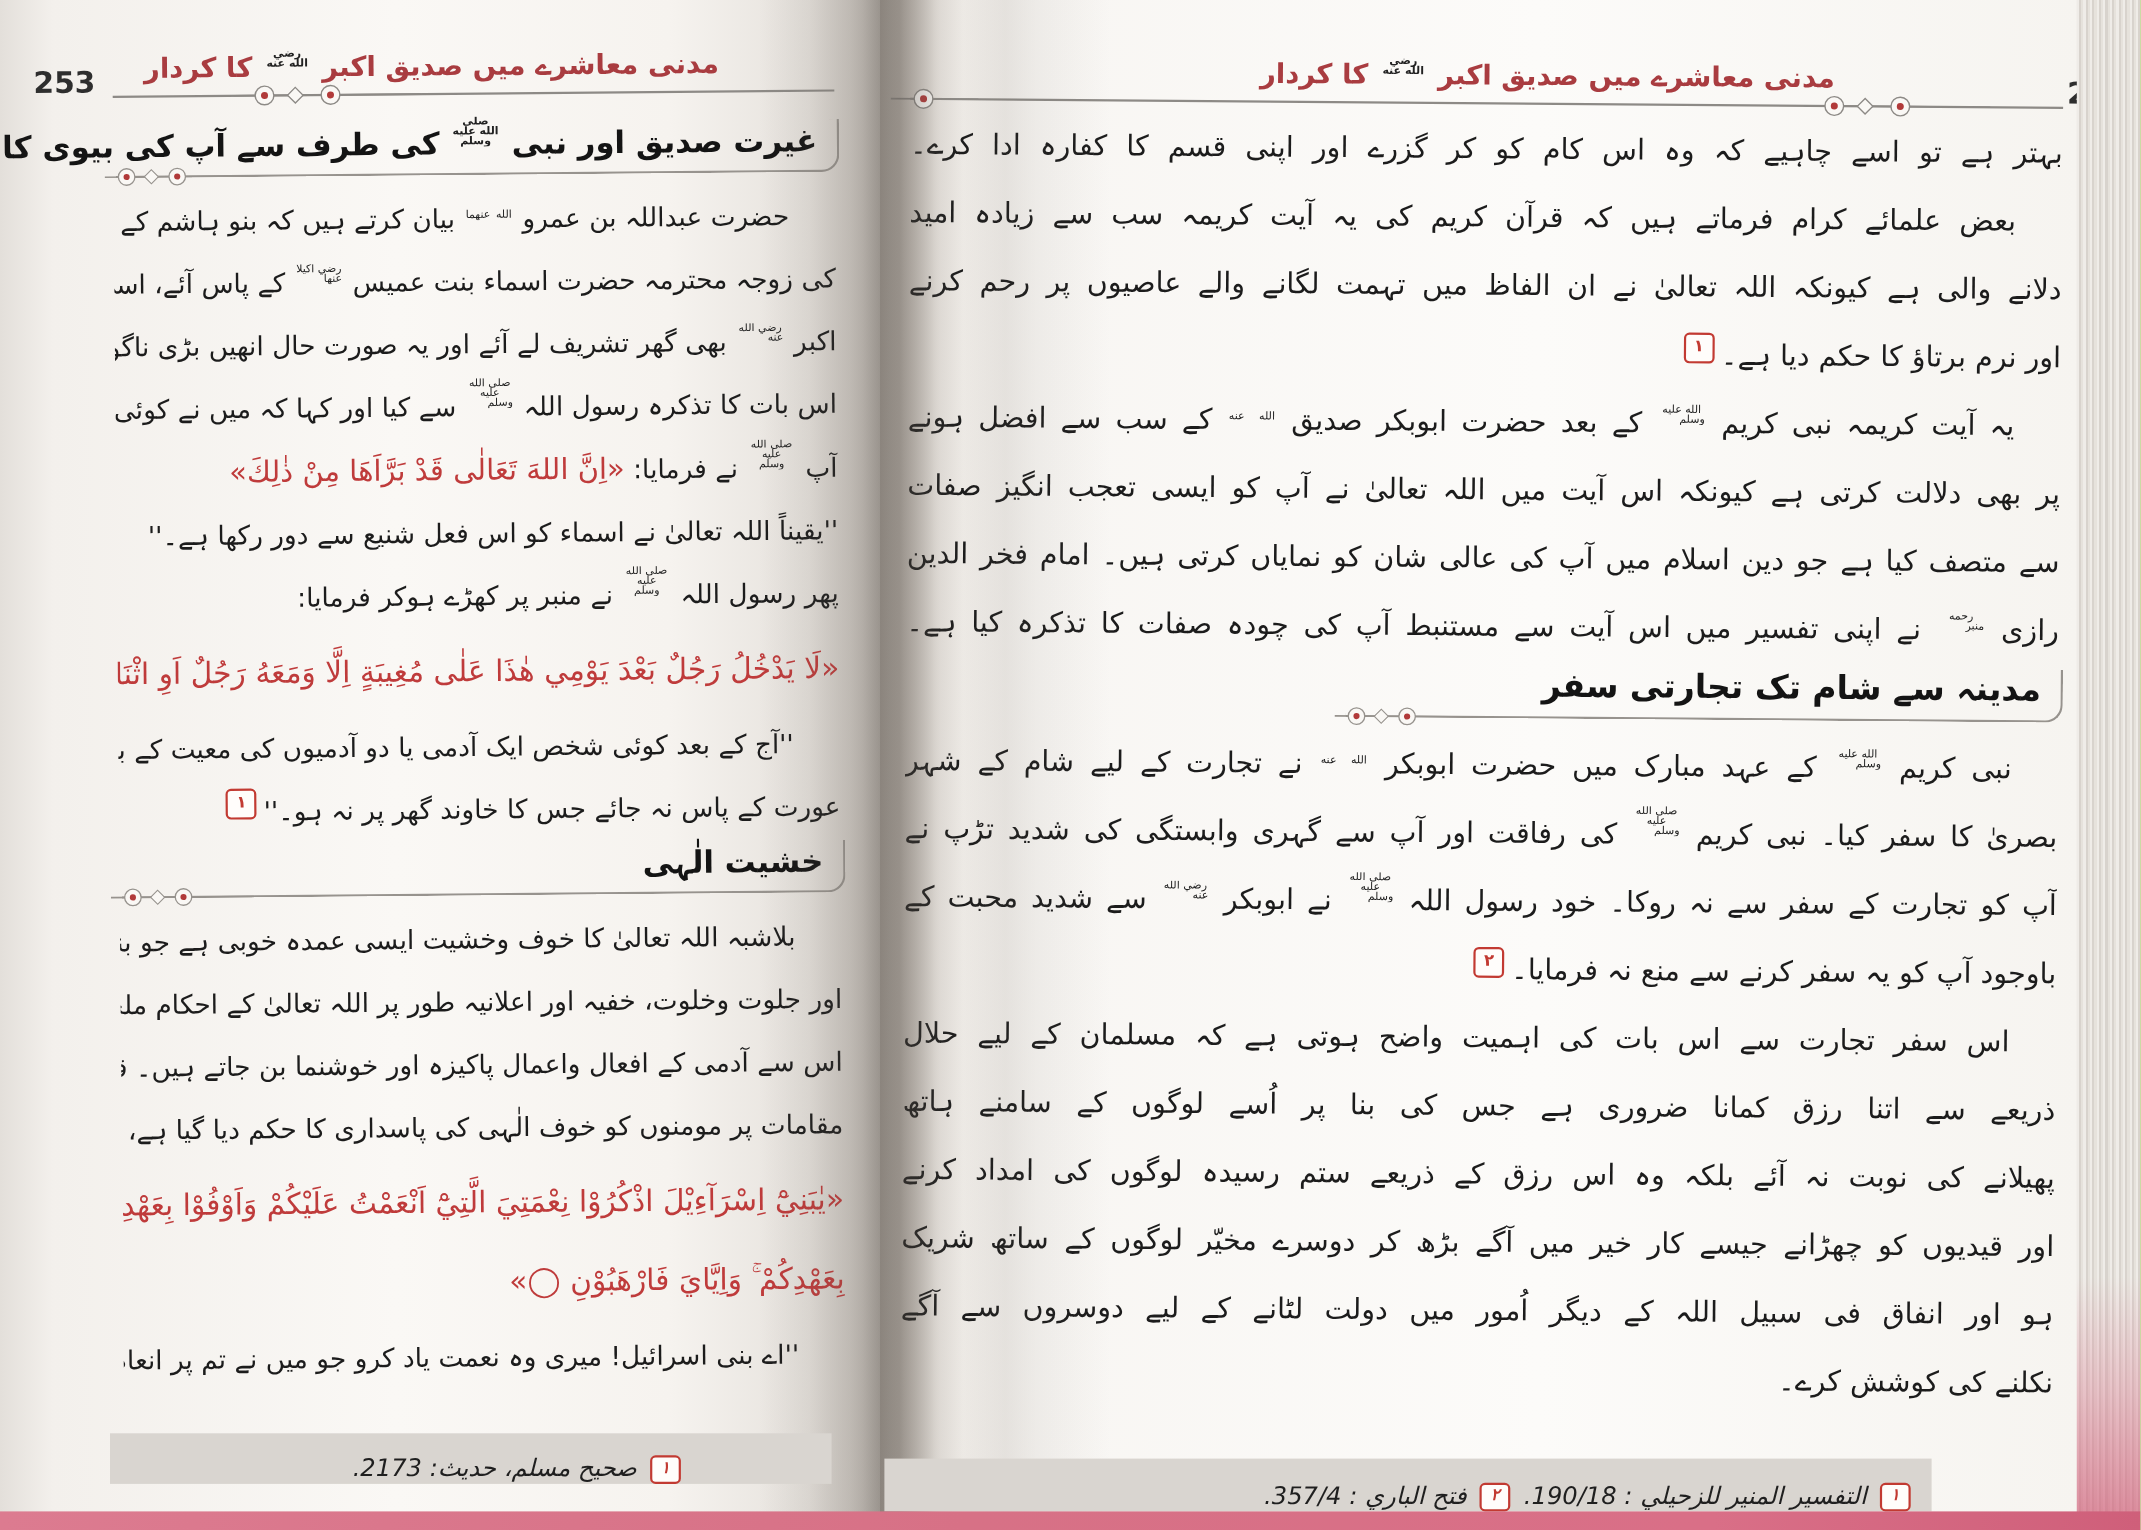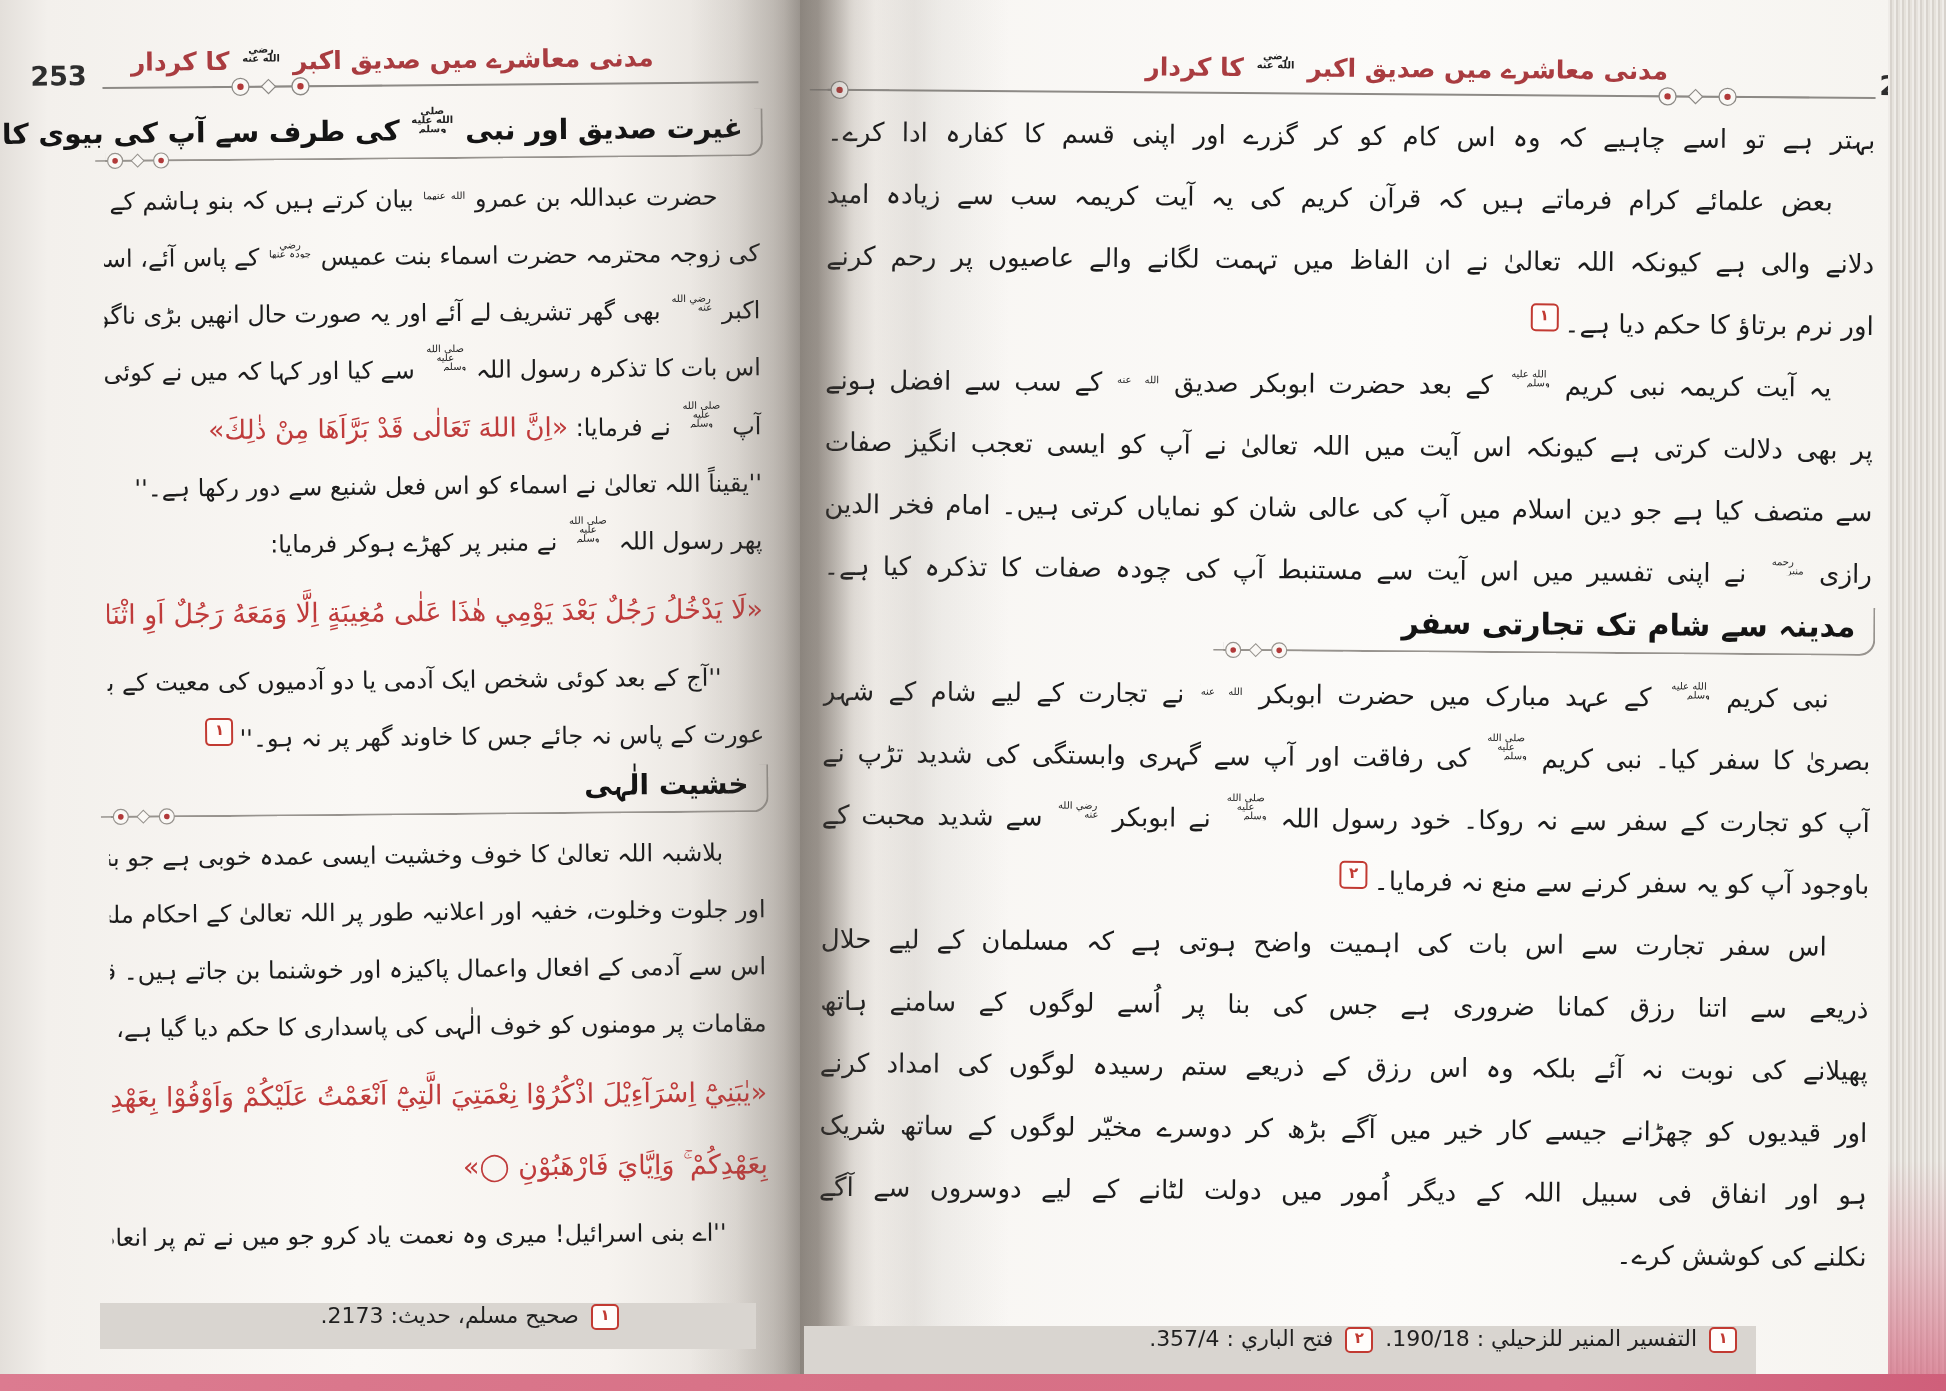--- a/index.html
+++ b/index.html
@@ -60,22 +60,22 @@
       border-bottom-right-radius:16px;}
   .hd .bracket svg{position:absolute;left:-10px;bottom:-11px;}
   
   .hon{display:inline-block;width:42px;font-size:10px;line-height:9px;vertical-align:7px;
        text-align:center;white-space:normal;color:#222;margin:0 2px;overflow:hidden;}
   
   .fnm{display:inline-block;min-width:18px;height:24px;line-height:21px;padding:0 3px;
        border:2px solid #c23a32;border-radius:5px;background:#fffdfb;color:#c23a32;
        font-size:15px;font-weight:bold;text-align:center;vertical-align:12px;margin:0 6px;}
   
-  .fnstrip{position:absolute;background:#d9d5d0;display:flex;align-items:flex-start;
-       direction:rtl;font-size:22px;color:#1f1f1f;box-sizing:border-box;z-index:3;}
+  .fnstrip{position:absolute;background:#d9d5d0;display:flex;align-items:flex-end;
+       direction:rtl;font-size:22px;color:#1f1f1f;box-sizing:border-box;z-index:3;font-style:italic;}
   .fnstrip .fnm{vertical-align:3px;height:22px;line-height:19px;margin:0 5px;}
   .fn-l{left:100px;top:1303px;width:656px;height:46px;padding-left:20px;padding-right:132px;}
   .fn-r{left:4px;top:1326px;width:952px;height:48px;padding-right:14px;}
   .orn{display:block;}
 </style>
 </head>
 <body>
 
 <div class="book">
 
@@ -100,21 +100,21 @@
               <svg width="130" height="20" viewBox="0 0 130 20">
   <line x1="0" y1="10" x2="130" y2="10" stroke="#97938e" stroke-width="1.4"></line>
   <circle cx="20" cy="10" r="7.5" fill="#faf8f5" stroke="#97938e" stroke-width="1.2"></circle>
   <circle cx="20" cy="10" r="2.8" fill="#b13a3a"></circle>
   <rect x="38" y="5.5" width="9" height="9" transform="rotate(45 42.5 10)" fill="#faf8f5" stroke="#97938e"></rect>
   <circle cx="66" cy="10" r="7.5" fill="#faf8f5" stroke="#97938e" stroke-width="1.2"></circle>
   <circle cx="66" cy="10" r="2.8" fill="#b13a3a"></circle>
               </svg>
             </span><span class="hd-t">غیرت صدیق اور نبی <span class="hon">صلى الله عليه وسلم</span> کی طرف سے آپ کی بیوی کا تزکیہ</span></div>
           <div class="ln f">حضرت عبداللہ بن عمرو <span class="hon">رضي الله عنهما</span> بیان کرتے ہیں کہ بنو ہاشم کے چند افراد حضرت ابوبکر </div>
-          <div class="ln j">کی زوجہ محترمہ حضرت اسماء بنت عمیس <span class="hon">رضي چودہ عنها</span> کے پاس آئے، اسی اثنا میں حضرت صدیق</div>
+          <div class="ln j">کی زوجہ محترمہ حضرت اسماء بنت عمیس <span class="hon">رضي اکیلا عنها</span> کے پاس آئے، اسی اثنا میں حضرت صدیق</div>
           <div class="ln j">اکبر <span class="hon">رضي الله عنه</span> بھی گھر تشریف لے آئے اور یہ صورت حال انھیں بڑی ناگوار گزری۔ آپ نے</div>
           <div class="ln j">اس بات کا تذکرہ رسول اللہ <span class="hon">صلى الله عليه وسلم</span> سے کیا اور کہا کہ میں نے کوئی بری چیز نہیں دیکھی۔</div>
           <div class="ln e">آپ <span class="hon">صلى الله عليه وسلم</span> نے فرمایا: <span class="redq">«اِنَّ اللهَ تَعَالٰى قَدْ بَرَّاَهَا مِنْ ذٰلِكَ»</span></div>
           <div class="ln e">''یقیناً اللہ تعالیٰ نے اسماء کو اس فعل شنیع سے دور رکھا ہے۔''</div>
           <div class="ln e">پھر رسول اللہ <span class="hon">صلى الله عليه وسلم</span> نے منبر پر کھڑے ہوکر فرمایا:</div>
           <div class="ln c red big">«لَا يَدْخُلُ رَجُلٌ بَعْدَ يَوْمِي هٰذَا عَلٰى مُغِيبَةٍ اِلَّا وَمَعَهُ رَجُلٌ اَوِ اثْنَانِ»</div>
           <div class="ln f">''آج کے بعد کوئی شخص ایک آدمی یا دو آدمیوں کی معیت کے بغیر اکیلا کسی ایسی</div>
           <div class="ln e">عورت کے پاس نہ جائے جس کا خاوند گھر پر نہ ہو۔''<span class="fnm">۱</span></div>
           <div class="hd"><span class="bracket" style="width:100%">
               <svg width="130" height="20" viewBox="0 0 130 20">

